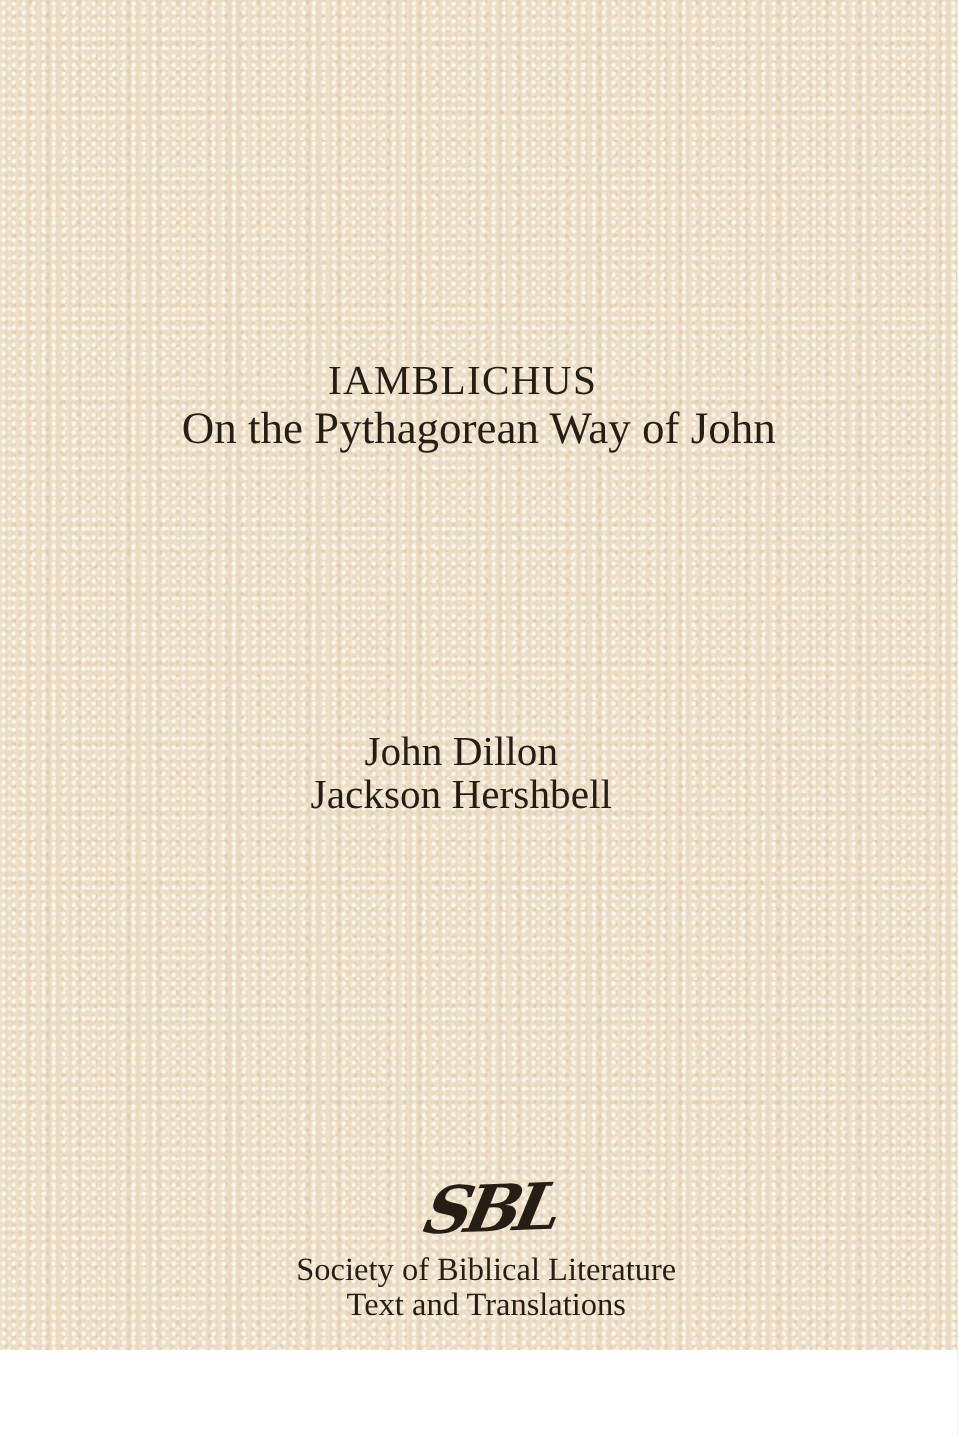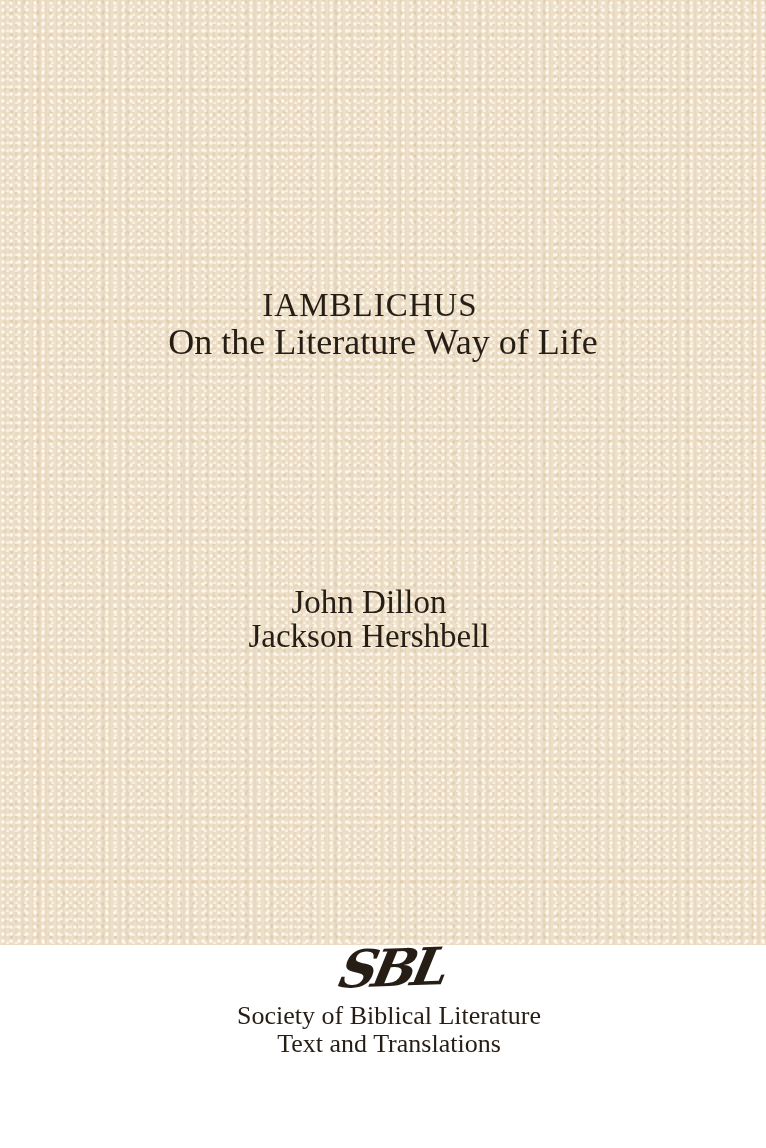--- a/index.html
+++ b/index.html
@@ -14,21 +14,21 @@
     width: 766px;
     height: 1148px;
     overflow: hidden;
     font-family: "Liberation Serif", serif;
     color: var(--text);
   }
   
   .cover {
     position: relative;
     width: 766px;
-    height: 945px;
+    height: 1080px;
     background-color: var(--background-base);
     background-image:
       radial-gradient(circle 2.4px at 3px 3px,   rgba(253,250,243,.95) 45%, rgba(253,250,243,0) 100%),
       radial-gradient(circle 2.2px at 7.5px 7px, rgba(250,244,233,.80) 45%, rgba(250,244,233,0) 100%),
       radial-gradient(circle 2.6px at 12px 2px,  rgba(223,201,168,.75) 40%, rgba(223,201,168,0) 100%),
       radial-gradient(circle 2.1px at 5px 11px,  rgba(226,206,176,.70) 40%, rgba(226,206,176,0) 100%),
       radial-gradient(circle 1.8px at 10px 13px, rgba(255,252,246,.85) 45%, rgba(255,252,246,0) 100%),
       repeating-linear-gradient(90deg, rgba(255,250,240,.10) 0 3px, rgba(215,192,160,.10) 3px 6px);
     background-size: 8px 7px, 9px 8px, 13px 11px, 11px 13px, 7px 9px, 29px 100%;
   }
@@ -85,21 +85,21 @@
     line-height: 30px;
   }
 </style>
 </head>
 <body>
 
 <main class="cover">
 
   <h1 class="centered title">IAMBLICHUS</h1>
 
-  <h2 class="centered subtitle">On the Literature Way of Life</h2>
+  <h2 class="centered subtitle">On the Pythagorean Way of John</h2>
 
   <div class="centered authors">
     <div>John Dillon</div>
     <div>Jackson Hershbell</div>
   </div>
 
   <div class="centered sbl-logo">
     <span class="monogram">SBL</span>
   </div>
 

